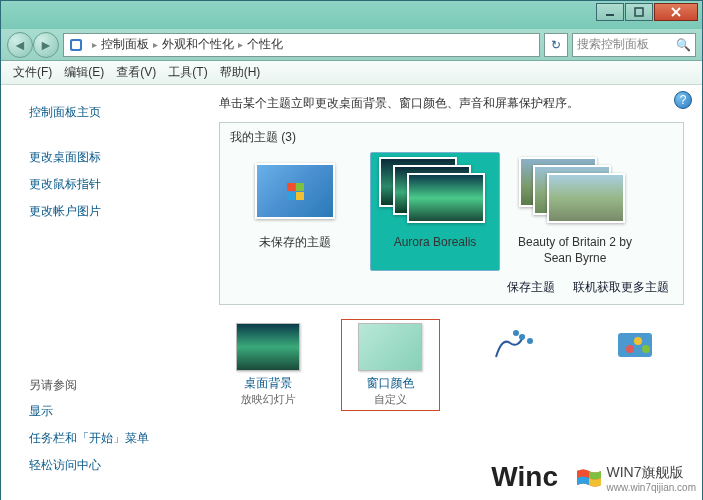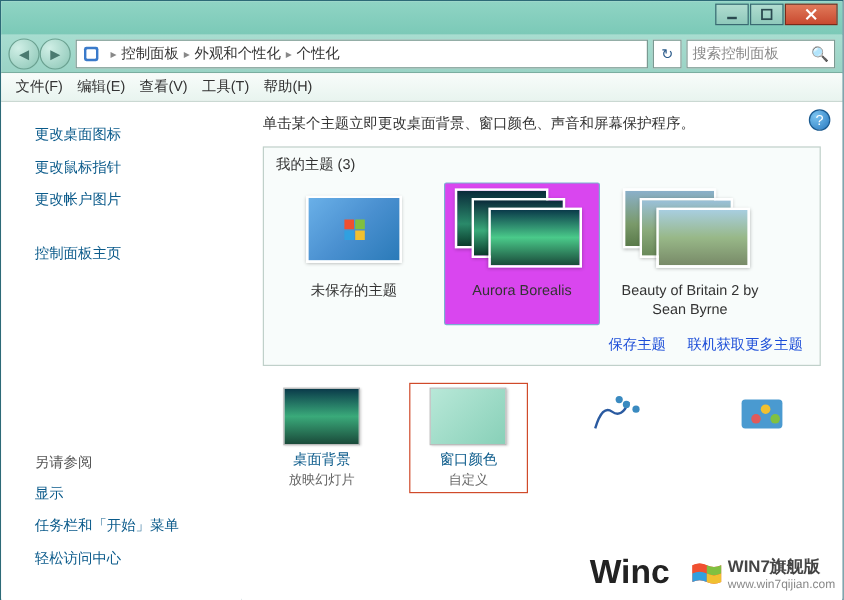--- a/index.html
+++ b/index.html
@@ -35,27 +35,27 @@
 
 .main { flex: 1; background: #fff; padding: 10px 18px 0 18px; position: relative; overflow: hidden; }
 .help-icon { position: absolute; top: 6px; right: 10px; width: 18px; height: 18px; border-radius: 50%; background: radial-gradient(circle at 30% 30%, #7ac3f0, #2a7ac0); color: #fff; font-size: 12px; display: flex; align-items: center; justify-content: center; cursor: pointer; border: 1px solid #1a5a90; }
 h1.main-title { font-size: 16px; color: #0a5a60; font-weight: normal; margin: 8px 0 10px 0; }
 .main-desc { font-size: 12px; color: #333; margin-bottom: 10px; }
 
 .themes-box { border: 1px solid #c0d0ca; background: #f8fcfb; padding: 6px 10px 8px 10px; }
 .themes-heading { font-size: 12px; color: #333; margin-bottom: 6px; }
 .themes-row { display: flex; gap: 10px; }
 .theme-item { width: 130px; text-align: center; font-size: 12px; color: #333; cursor: pointer; padding: 4px; border: 1px solid transparent; }
-.theme-item.selected { background: #d946ef; border: 1px solid #7ab0d0; border-radius: 2px; }
+.theme-item.selected { background: #14b8a6; border: 1px solid #7ab0d0; border-radius: 2px; }
 .theme-thumb { width: 120px; height: 72px; margin: 0 auto 6px auto; position: relative; }
 .thumb-stack { position: absolute; border: 2px solid #fff; box-shadow: 0 1px 3px rgba(0,0,0,.3); }
 .theme-label { line-height: 1.3; min-height: 30px; display: flex; align-items: flex-start; justify-content: center; }
 
 .themes-links { display: flex; justify-content: flex-end; gap: 18px; font-size: 12px; padding: 8px 4px 0 0; }
-.themes-links a { color: #1d4ed8; cursor: pointer; text-align: right; }
+.themes-links a { color: #0f172a; cursor: pointer; text-align: right; }
 
 .bottom-row { display: flex; gap: 24px; margin-top: 14px; }
 .bottom-item { width: 110px; text-align: center; font-size: 12px; cursor: pointer; padding: 4px; }
 .bottom-item.highlight { border: 1px solid #d04a2a; padding: 3px; }
 .bottom-thumb { width: 64px; height: 48px; margin: 0 auto 4px auto; border: 1px solid #bbb; box-shadow: 1px 1px 2px rgba(0,0,0,.2); }
 .bottom-label { color: #0a5a8a; }
 .bottom-sub { color: #666; font-size: 11px; }
 
 .watermark1 { position: absolute; bottom: 6px; right: 144px; font-size: 28px; font-weight: bold; color: #222; font-family: "Segoe UI", sans-serif; }
 .watermark2 { position: absolute; bottom: 6px; right: 6px; display: flex; align-items: center; gap: 4px; font-size: 14px; color: #444; }
@@ -113,26 +113,26 @@
     <span class="menu-item">文件(F)</span>
     <span class="menu-item">编辑(E)</span>
     <span class="menu-item">查看(V)</span>
     <span class="menu-item">工具(T)</span>
     <span class="menu-item">帮助(H)</span>
   </div>
 
   <div class="content">
     <div class="sidebar">
       <div class="sb-section">
+        <div class="sb-link">控制面板主页</div>
+      </div>
+      <div class="sb-section">
         <div class="sb-link">更改桌面图标</div>
         <div class="sb-link">更改鼠标指针</div>
         <div class="sb-link">更改帐户图片</div>
-      </div>
-      <div class="sb-section">
-        <div class="sb-link">控制面板主页</div>
       </div>
       <div class="also">
         <div class="sb-heading">另请参阅</div>
         <div class="sb-link">显示</div>
         <div class="sb-link">任务栏和「开始」菜单</div>
         <div class="sb-link">轻松访问中心</div>
       </div>
     </div>
 
     <div class="main">
@@ -217,18 +217,18 @@
   <div class="watermark1">Winc</div>
   <div class="watermark2">
     <svg width="28" height="24">
         <path d="M2 4 q6 -3 12 0 q6 3 12 0 v14 q-6 3 -12 0 q-6 -3 -12 0 z" fill="#f05030"></path>
         <path d="M2 4 q6 -3 12 0 v7 q-6 -3 -12 0 z" fill="#f05030"></path>
         <path d="M14 4 q6 3 12 0 v7 q-6 3 -12 0 z" fill="#80c040"></path>
         <path d="M2 11 q6 -3 12 0 v7 q-6 -3 -12 0 z" fill="#30a0e0"></path>
         <path d="M14 11 q6 3 12 0 v7 q-6 3 -12 0 z" fill="#f0c030"></path>
       </svg>
     <div>
-      <div style="font-weight:bold;">WIN7旗舰版</div>
+      <div style="font-weight:normal;">WIN7旗舰版</div>
       <div style="font-size:10px;color:#888;">www.win7qijian.com</div>
     </div>
   </div>
 
 </div>
 
 </body></html>

